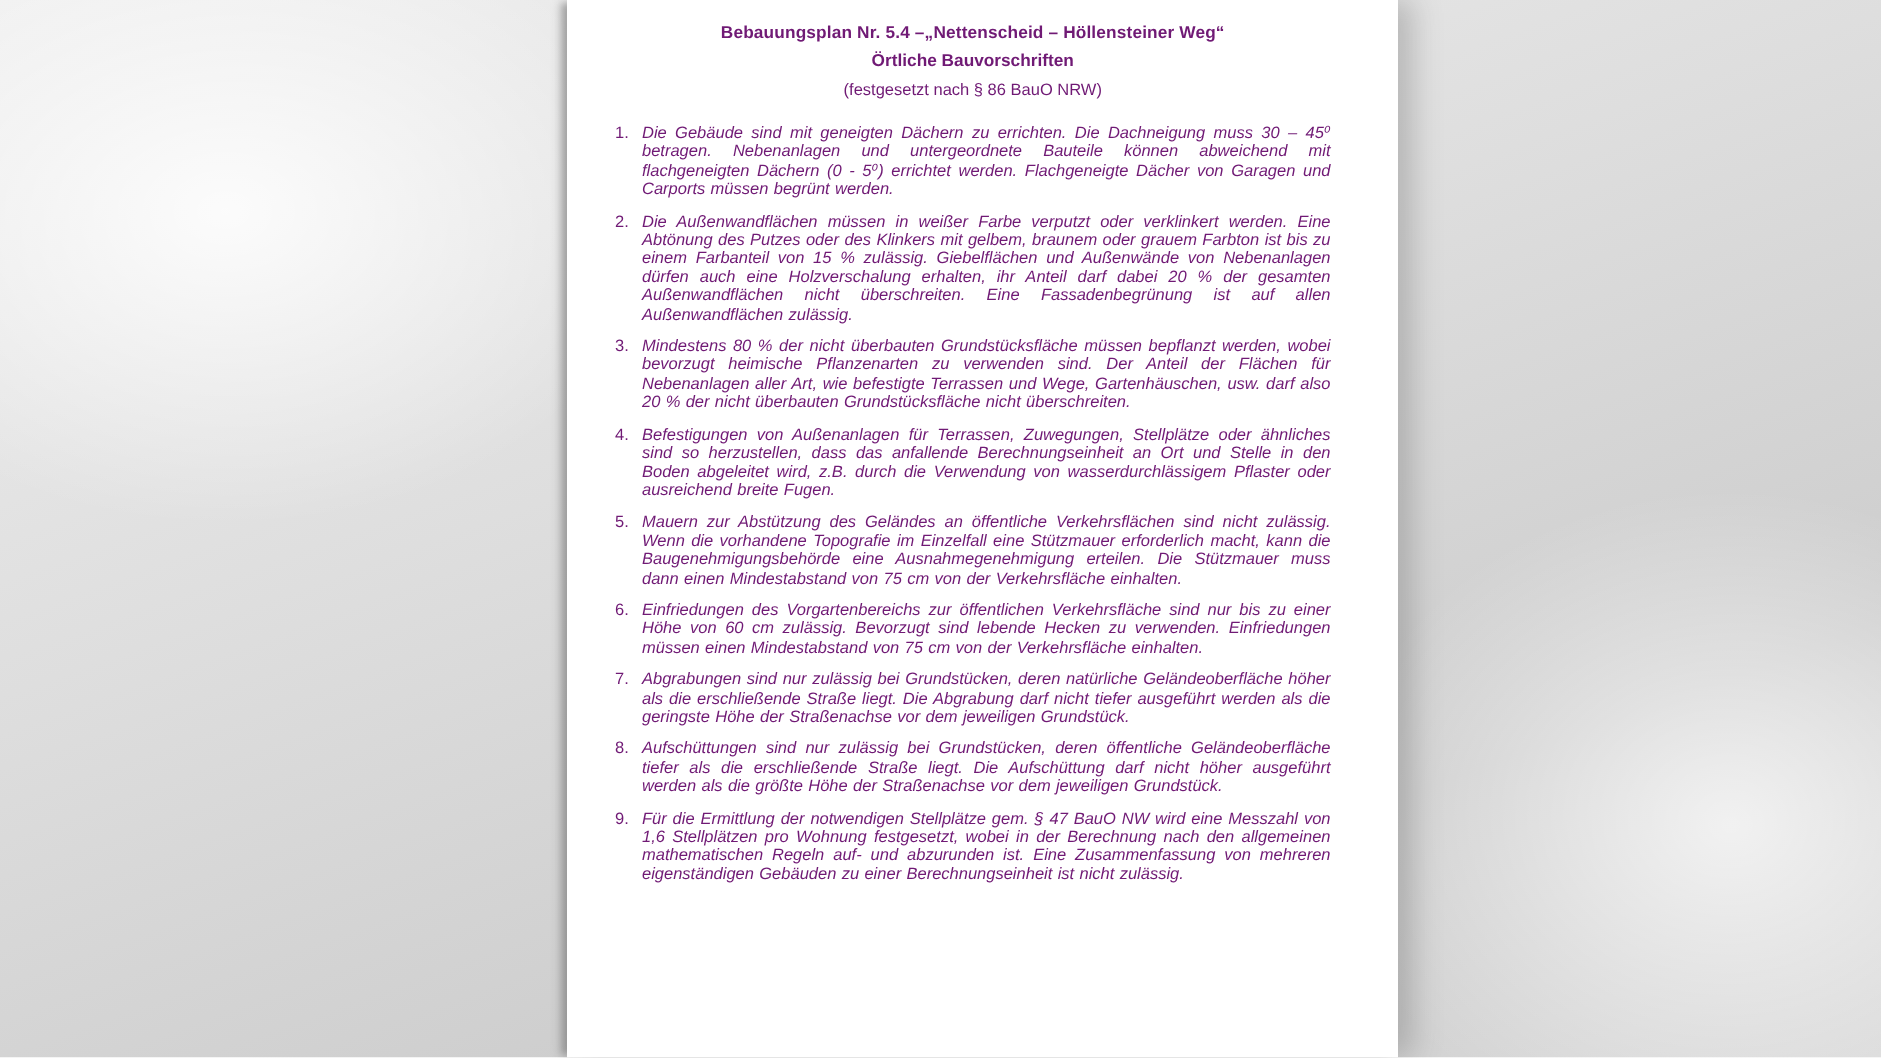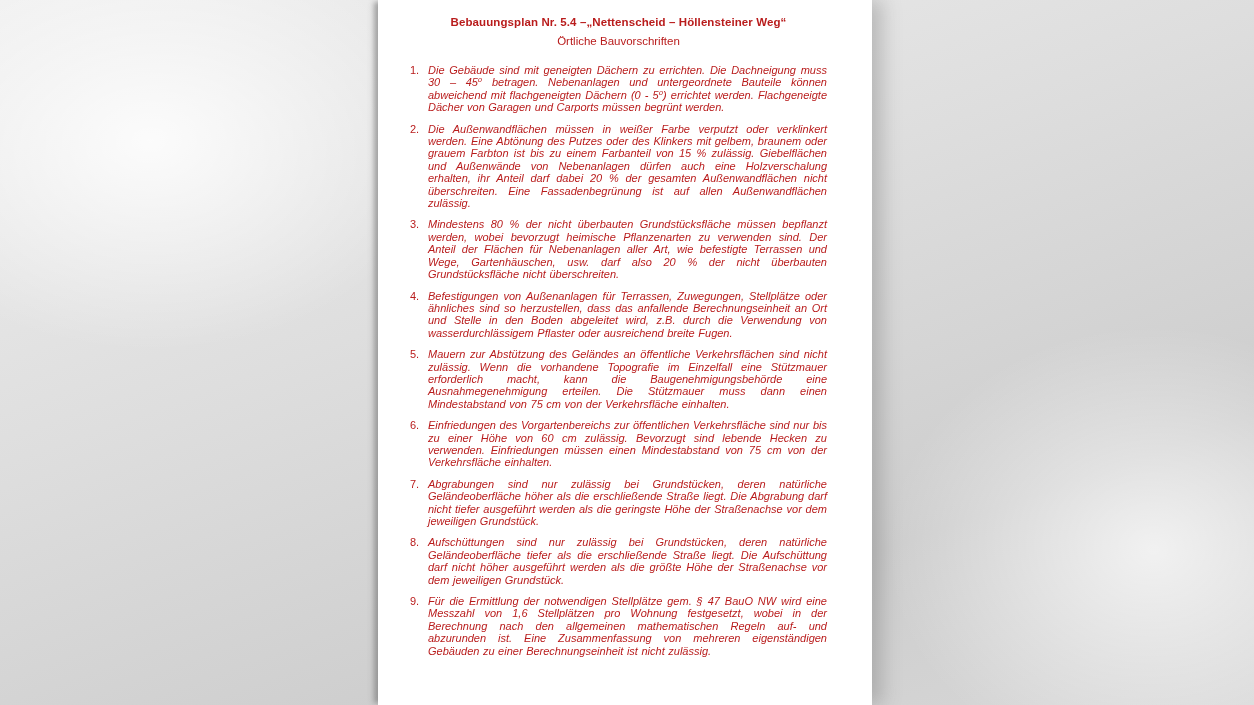--- a/index.html
+++ b/index.html
@@ -21,33 +21,33 @@
       radial-gradient(ellipse 420px 300px at 12% 20%, rgba(255,255,255,0.85), rgba(255,255,255,0) 70%),
       radial-gradient(ellipse 380px 320px at 92% 78%, rgba(255,255,255,0.7), rgba(255,255,255,0) 70%),
       linear-gradient(160deg, #f0f0f0 0%, #dedede 40%, #cdcdcd 75%, #d8d8d8 100%);
   }
 
   
   .page {
     position: absolute;
     left: 378px;
     top: 0;
-    width: 494px;
+    width: 554px;
     height: 705px;
     background: #ffffff;
     box-shadow:
       -6px 0 5px -2px rgba(110,110,110,0.55),
        10px 0 18px rgba(90,90,90,0.30);
-    color: #b91c1c;
+    color: #701a75;
     padding: 13px 45px 10px 32px;
   }
 
   .doc-header { text-align: center; margin-bottom: 13px; }
   .doc-title    { font-size: 11.5px; font-weight: bold; line-height: 19px; letter-spacing: 0.1px; }
-  .doc-subtitle { font-size: 11.5px; font-weight: normal; line-height: 19px; }
+  .doc-subtitle { font-size: 11.5px; font-weight: bold; line-height: 19px; }
   .doc-note     { font-size: 11px;   font-weight: normal; line-height: 19px; }
 
   .reg-list { list-style: none; }
 
   .reg-item {
     display: flex;
     margin-bottom: 9px;
     font-size: 11px;
     line-height: 12.4px;
   }
@@ -67,20 +67,21 @@
 </style>
 </head>
 <body>
 
 <div class="backdrop">
   <div class="page">
 
     <div class="doc-header">
       <div class="doc-title">Bebauungsplan Nr. 5.4 –„Nettenscheid – Höllensteiner Weg“</div>
       <div class="doc-subtitle">Örtliche Bauvorschriften</div>
+      <div class="doc-note">(festgesetzt nach § 86 BauO NRW)</div>
     </div>
 
     <ul class="reg-list">
       <li class="reg-item">
         <span class="num">1.</span>
         <span class="txt">Die Gebäude sind mit geneigten Dächern zu errichten. Die Dachneigung muss 30 – 45⁰ betragen. Nebenanlagen und untergeordnete Bauteile können abweichend mit flachgeneigten Dächern (0 - 5⁰) errichtet werden. Flachgeneigte Dächer von Garagen und Carports müssen begrünt werden.</span>
       </li>
       <li class="reg-item">
         <span class="num">2.</span>
         <span class="txt">Die Außenwandflächen müssen in weißer Farbe verputzt oder verklinkert werden. Eine Abtönung des Putzes oder des Klinkers mit gelbem, braunem oder grauem Farbton ist bis zu einem Farbanteil von 15 % zulässig. Giebelflächen und Außenwände von Nebenanlagen dürfen auch eine Holzverschalung erhalten, ihr Anteil darf dabei 20 % der gesamten Außenwandflächen nicht überschreiten. Eine Fassadenbegrünung ist auf allen Außenwandflächen zulässig.</span>
@@ -100,21 +101,21 @@
       <li class="reg-item">
         <span class="num">6.</span>
         <span class="txt">Einfriedungen des Vorgartenbereichs zur öffentlichen Verkehrsfläche sind nur bis zu einer Höhe von 60 cm zulässig. Bevorzugt sind lebende Hecken zu verwenden. Einfriedungen müssen einen Mindestabstand von 75 cm von der Verkehrsfläche einhalten.</span>
       </li>
       <li class="reg-item">
         <span class="num">7.</span>
         <span class="txt">Abgrabungen sind nur zulässig bei Grundstücken, deren natürliche Geländeoberfläche höher als die erschließende Straße liegt. Die Abgrabung darf nicht tiefer ausgeführt werden als die geringste Höhe der Straßenachse vor dem jeweiligen Grundstück.</span>
       </li>
       <li class="reg-item">
         <span class="num">8.</span>
-        <span class="txt">Aufschüttungen sind nur zulässig bei Grundstücken, deren natürliche Geländeoberfläche tiefer als die erschließende Straße liegt. Die Aufschüttung darf nicht höher ausgeführt werden als die größte Höhe der Straßenachse vor dem jeweiligen Grundstück.</span>
+        <span class="txt">Aufschüttungen sind nur zulässig bei Grundstücken, deren öffentliche Geländeoberfläche tiefer als die erschließende Straße liegt. Die Aufschüttung darf nicht höher ausgeführt werden als die größte Höhe der Straßenachse vor dem jeweiligen Grundstück.</span>
       </li>
       <li class="reg-item">
         <span class="num">9.</span>
         <span class="txt">Für die Ermittlung der notwendigen Stellplätze gem. § 47 BauO NW wird eine Messzahl von 1,6 Stellplätzen pro Wohnung festgesetzt, wobei in der Berechnung nach den allgemeinen mathematischen Regeln auf- und abzurunden ist. Eine Zusammenfassung von mehreren eigenständigen Gebäuden zu einer Berechnungseinheit ist nicht zulässig.</span>
       </li>
     </ul>
 
   </div>
 </div>
 

